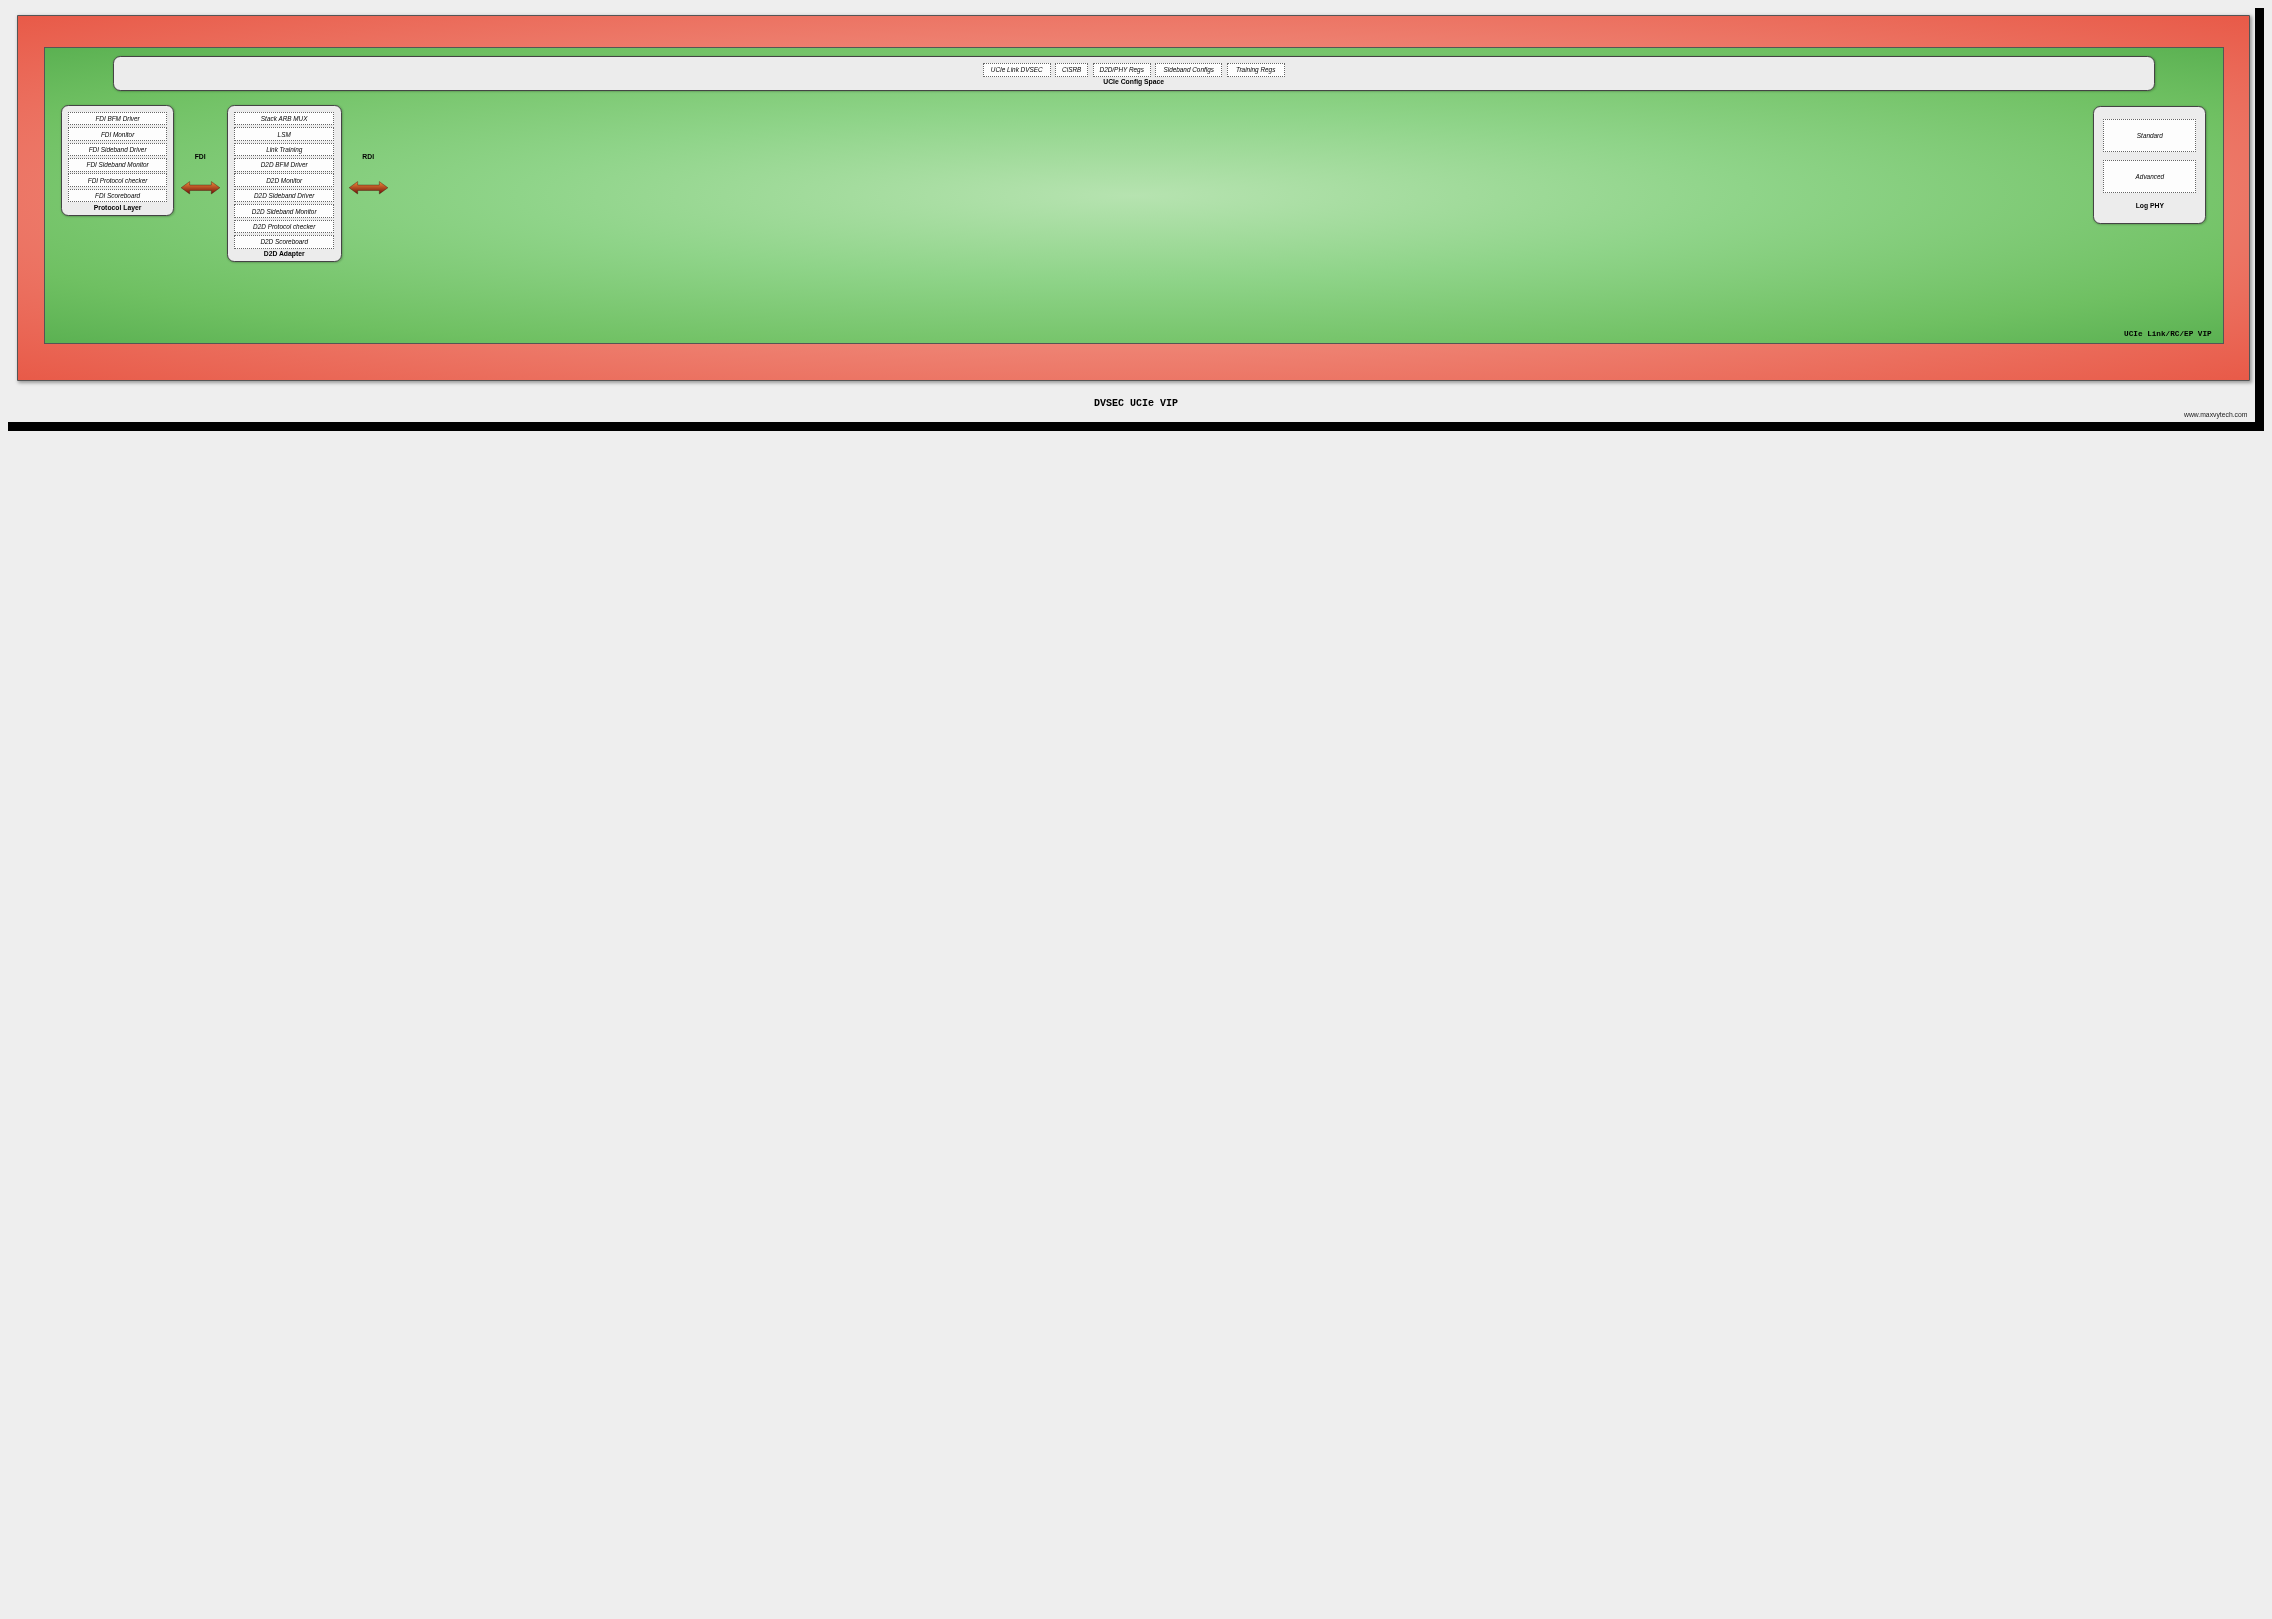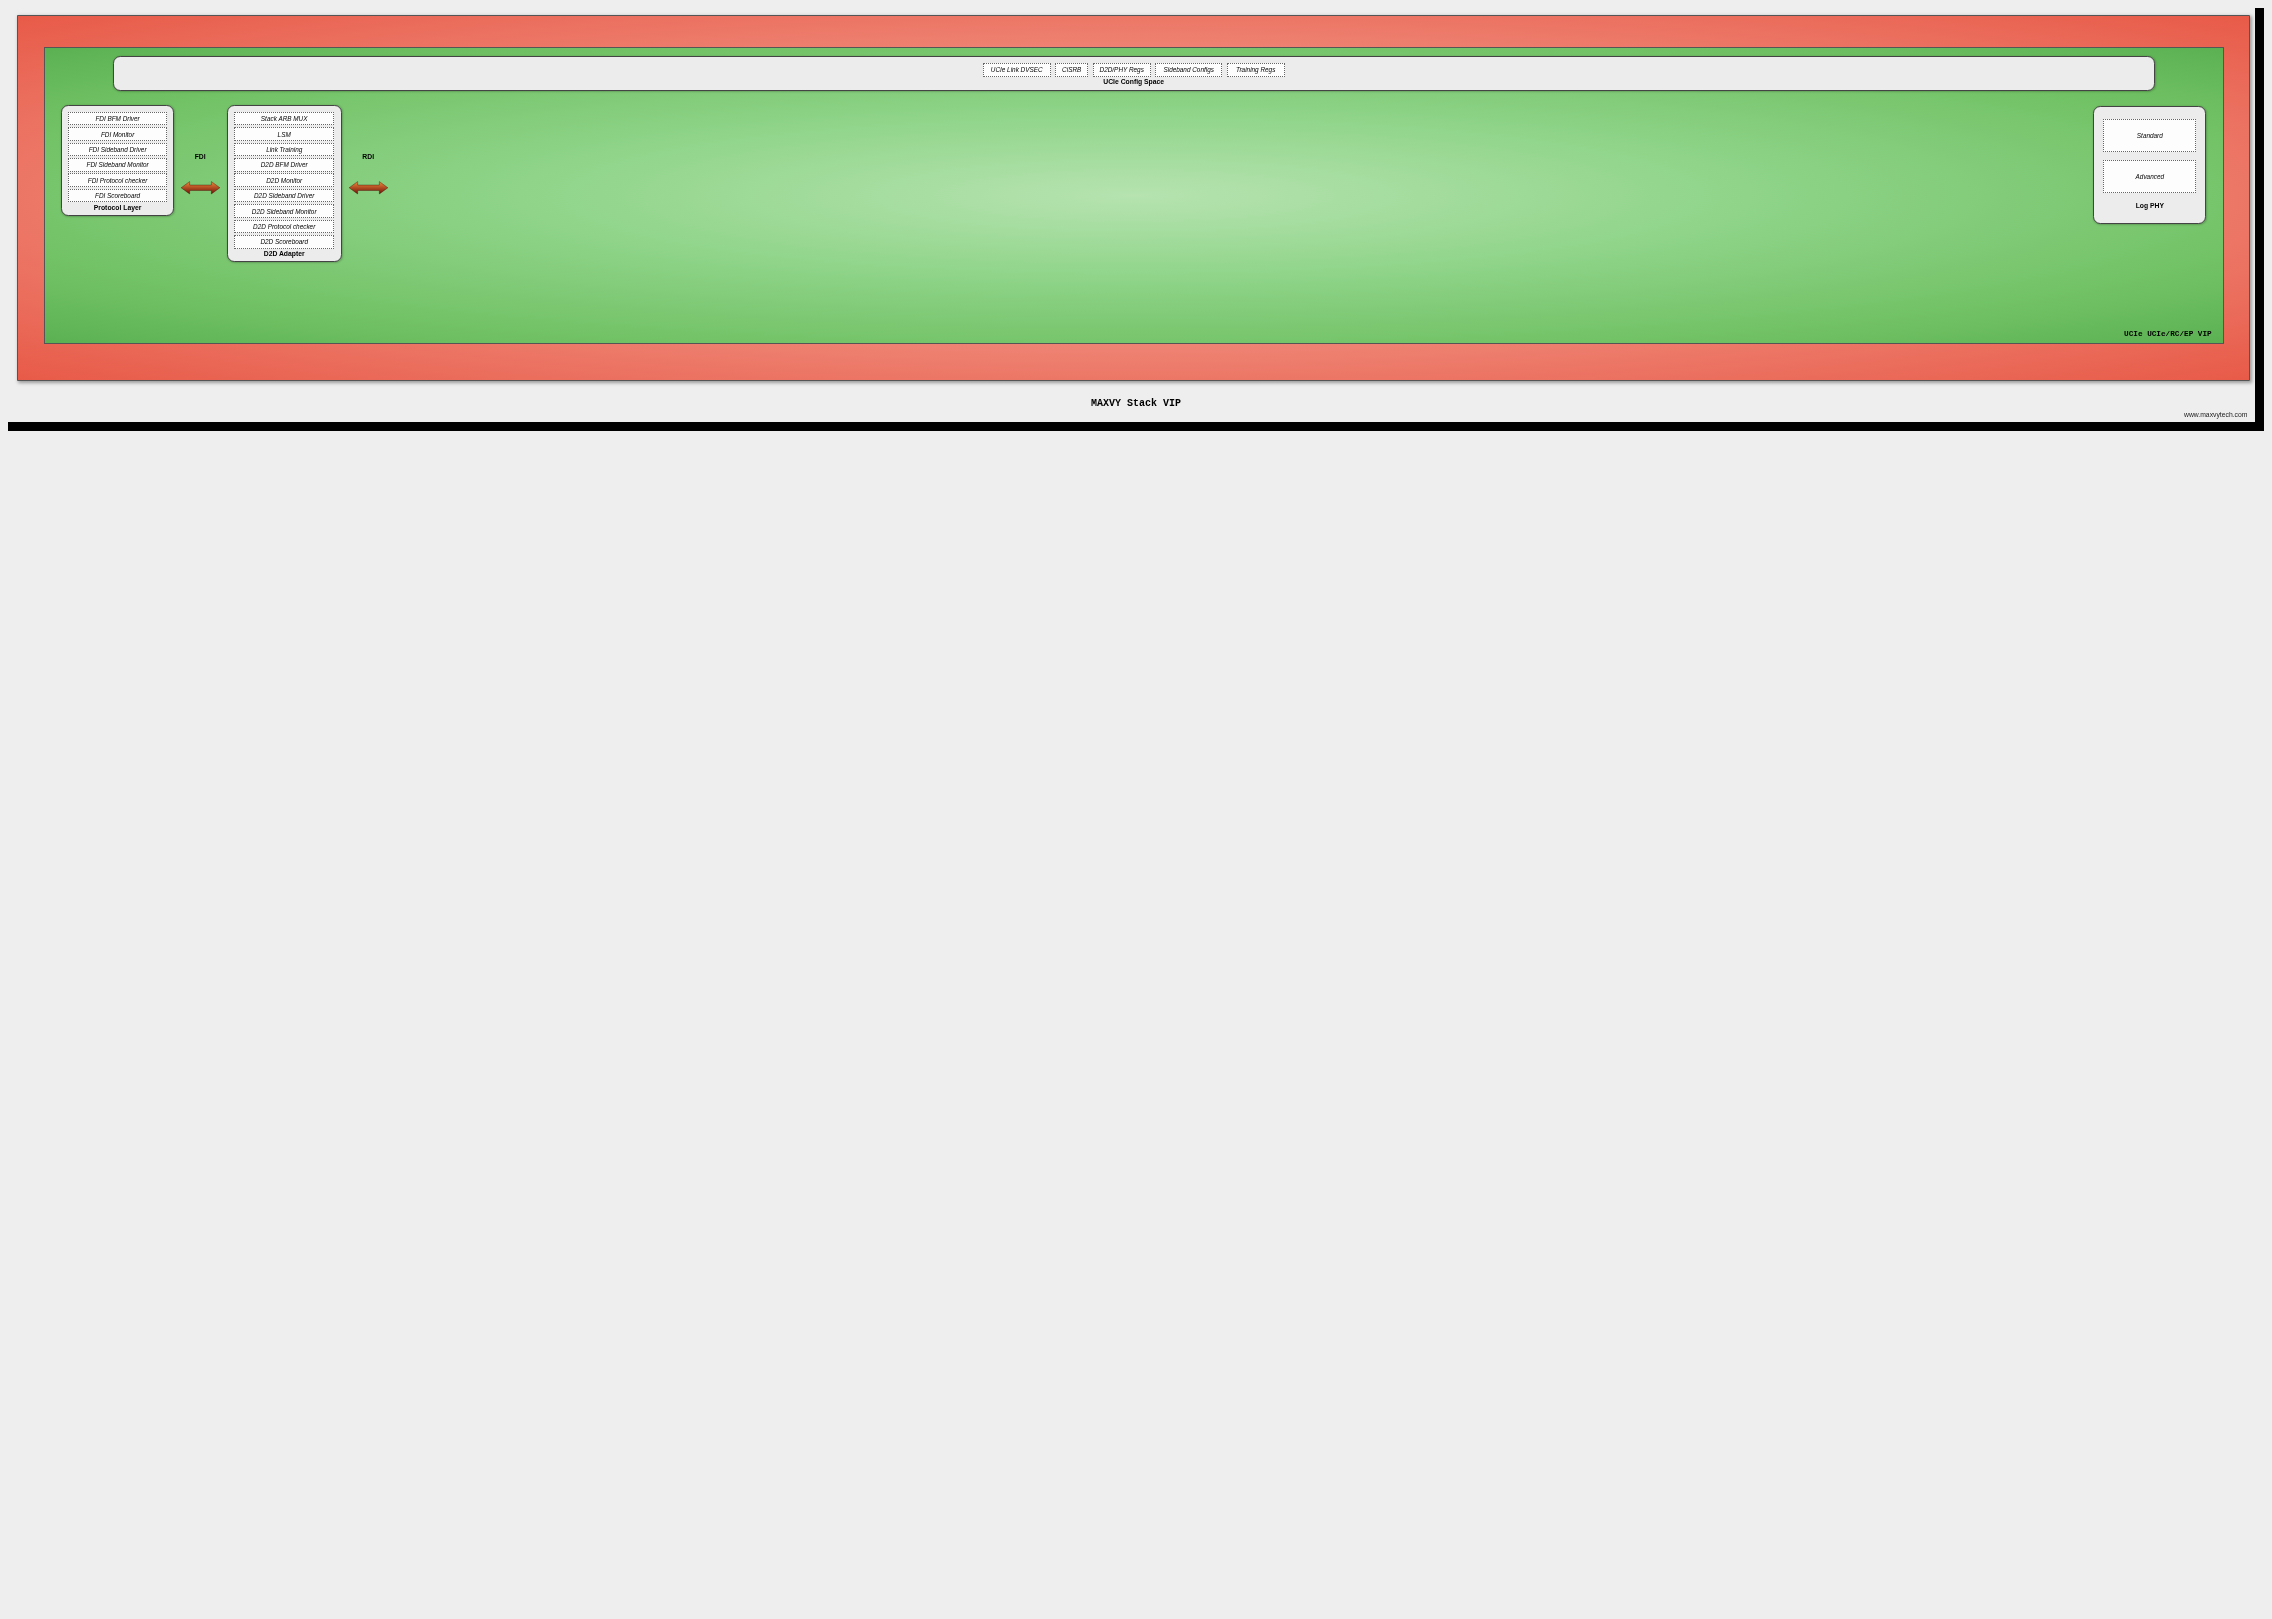--- a/index.html
+++ b/index.html
@@ -225,21 +225,21 @@
           </svg>
         </div>
       </div>
 
       <div class="panel log-phy">
         <div class="sub">Standard</div>
         <div class="sub">Advanced</div>
         <div class="panel-title" style="margin-top:4.5px">Log PHY</div>
       </div>
 
-      <div class="host-label">UCIe UCIe/RC/EP VIP</div>
+      <div class="host-label">UCIe Link/RC/EP VIP</div>
 
     </div>
   </div>
 
-  <div class="bottom-title">MAXVY Stack VIP</div>
+  <div class="bottom-title">DVSEC UCIe VIP</div>
   <div class="url">www.maxvytech.com</div>
 </div>
 
 
 </body></html>

